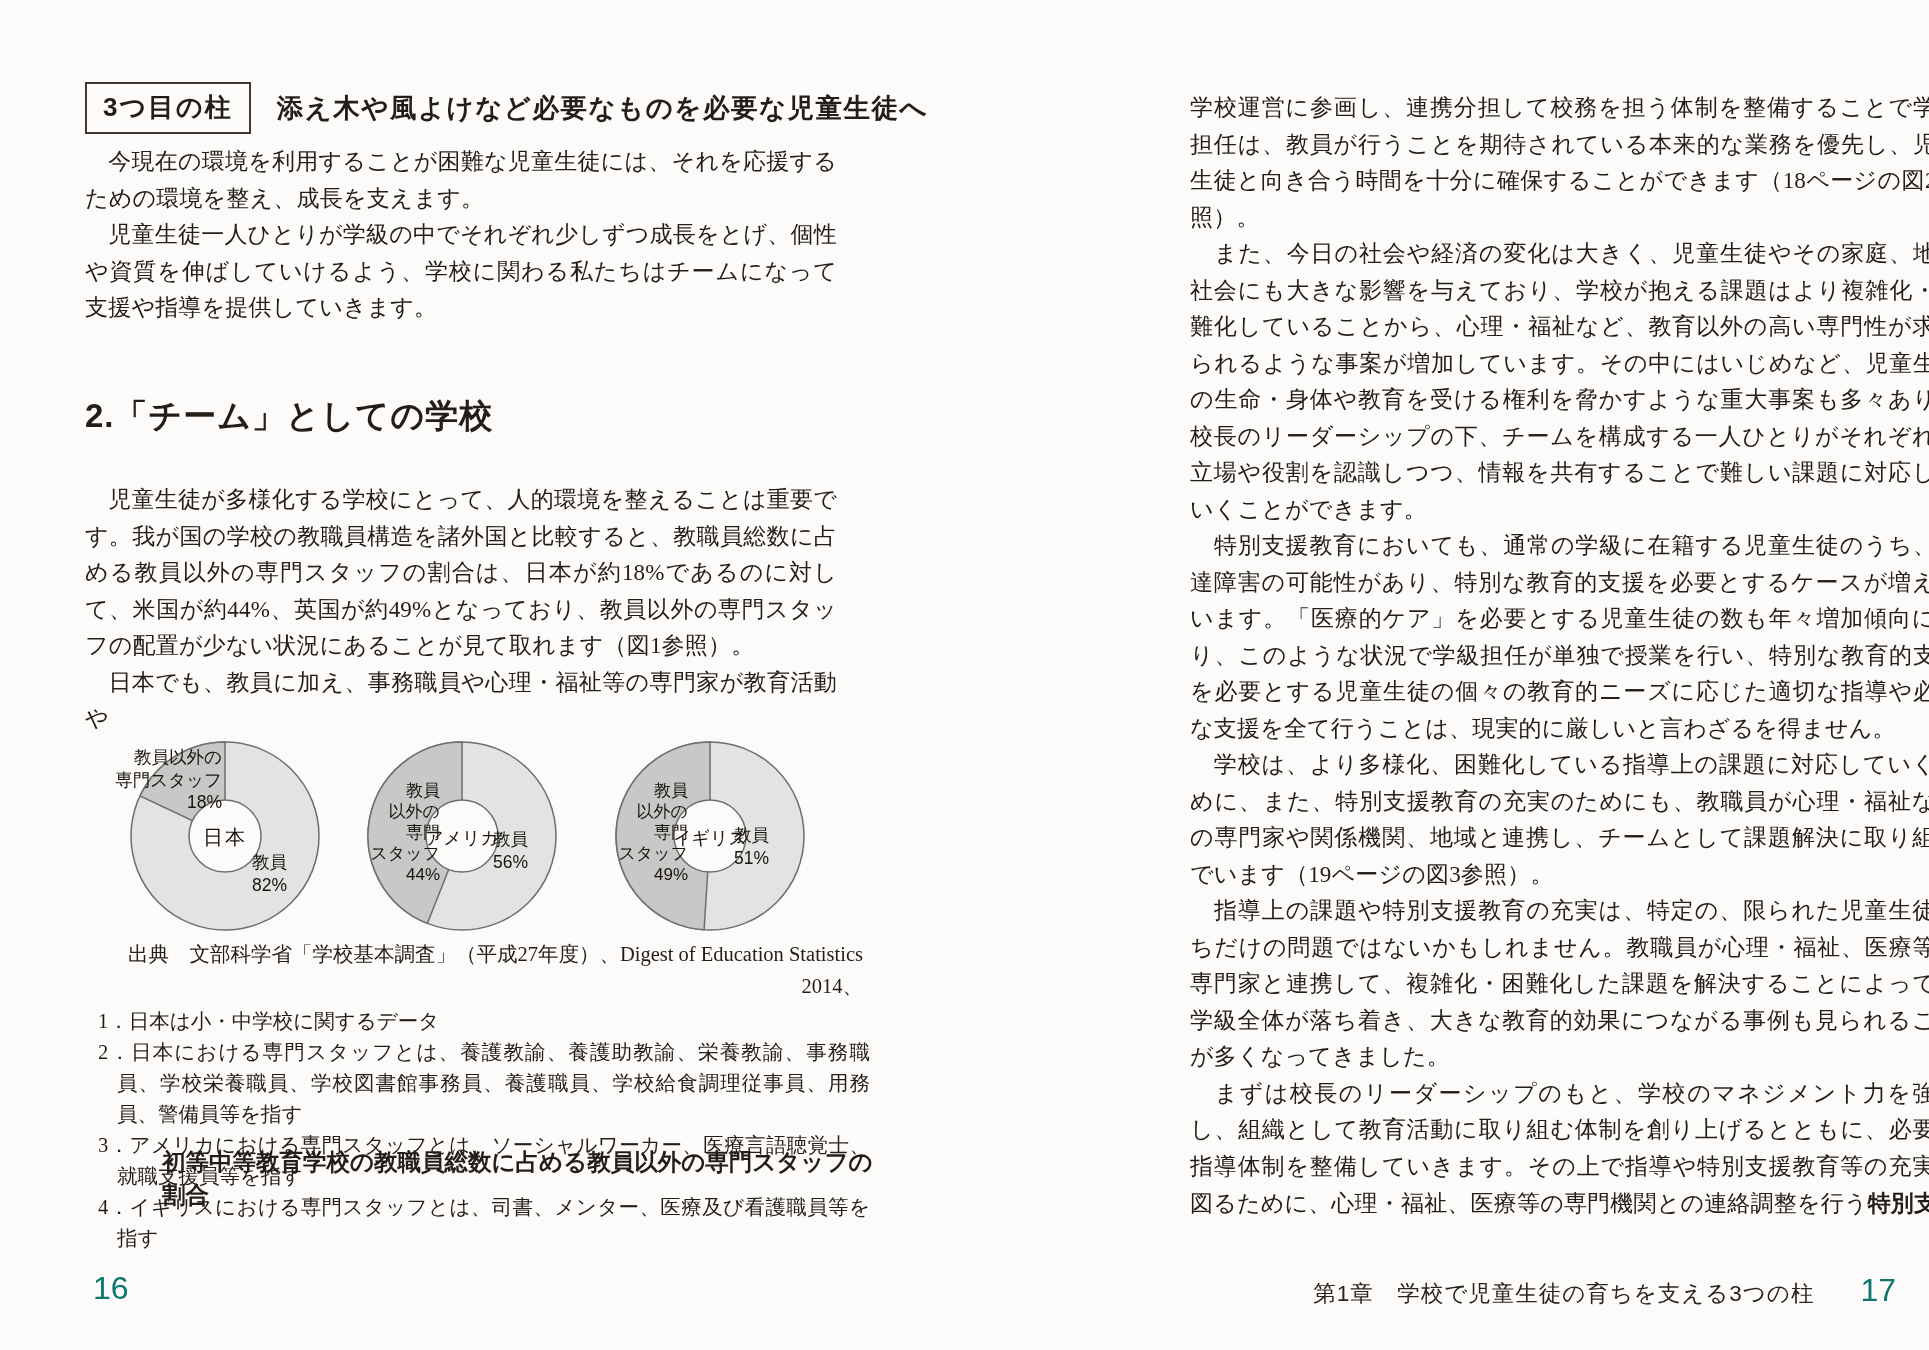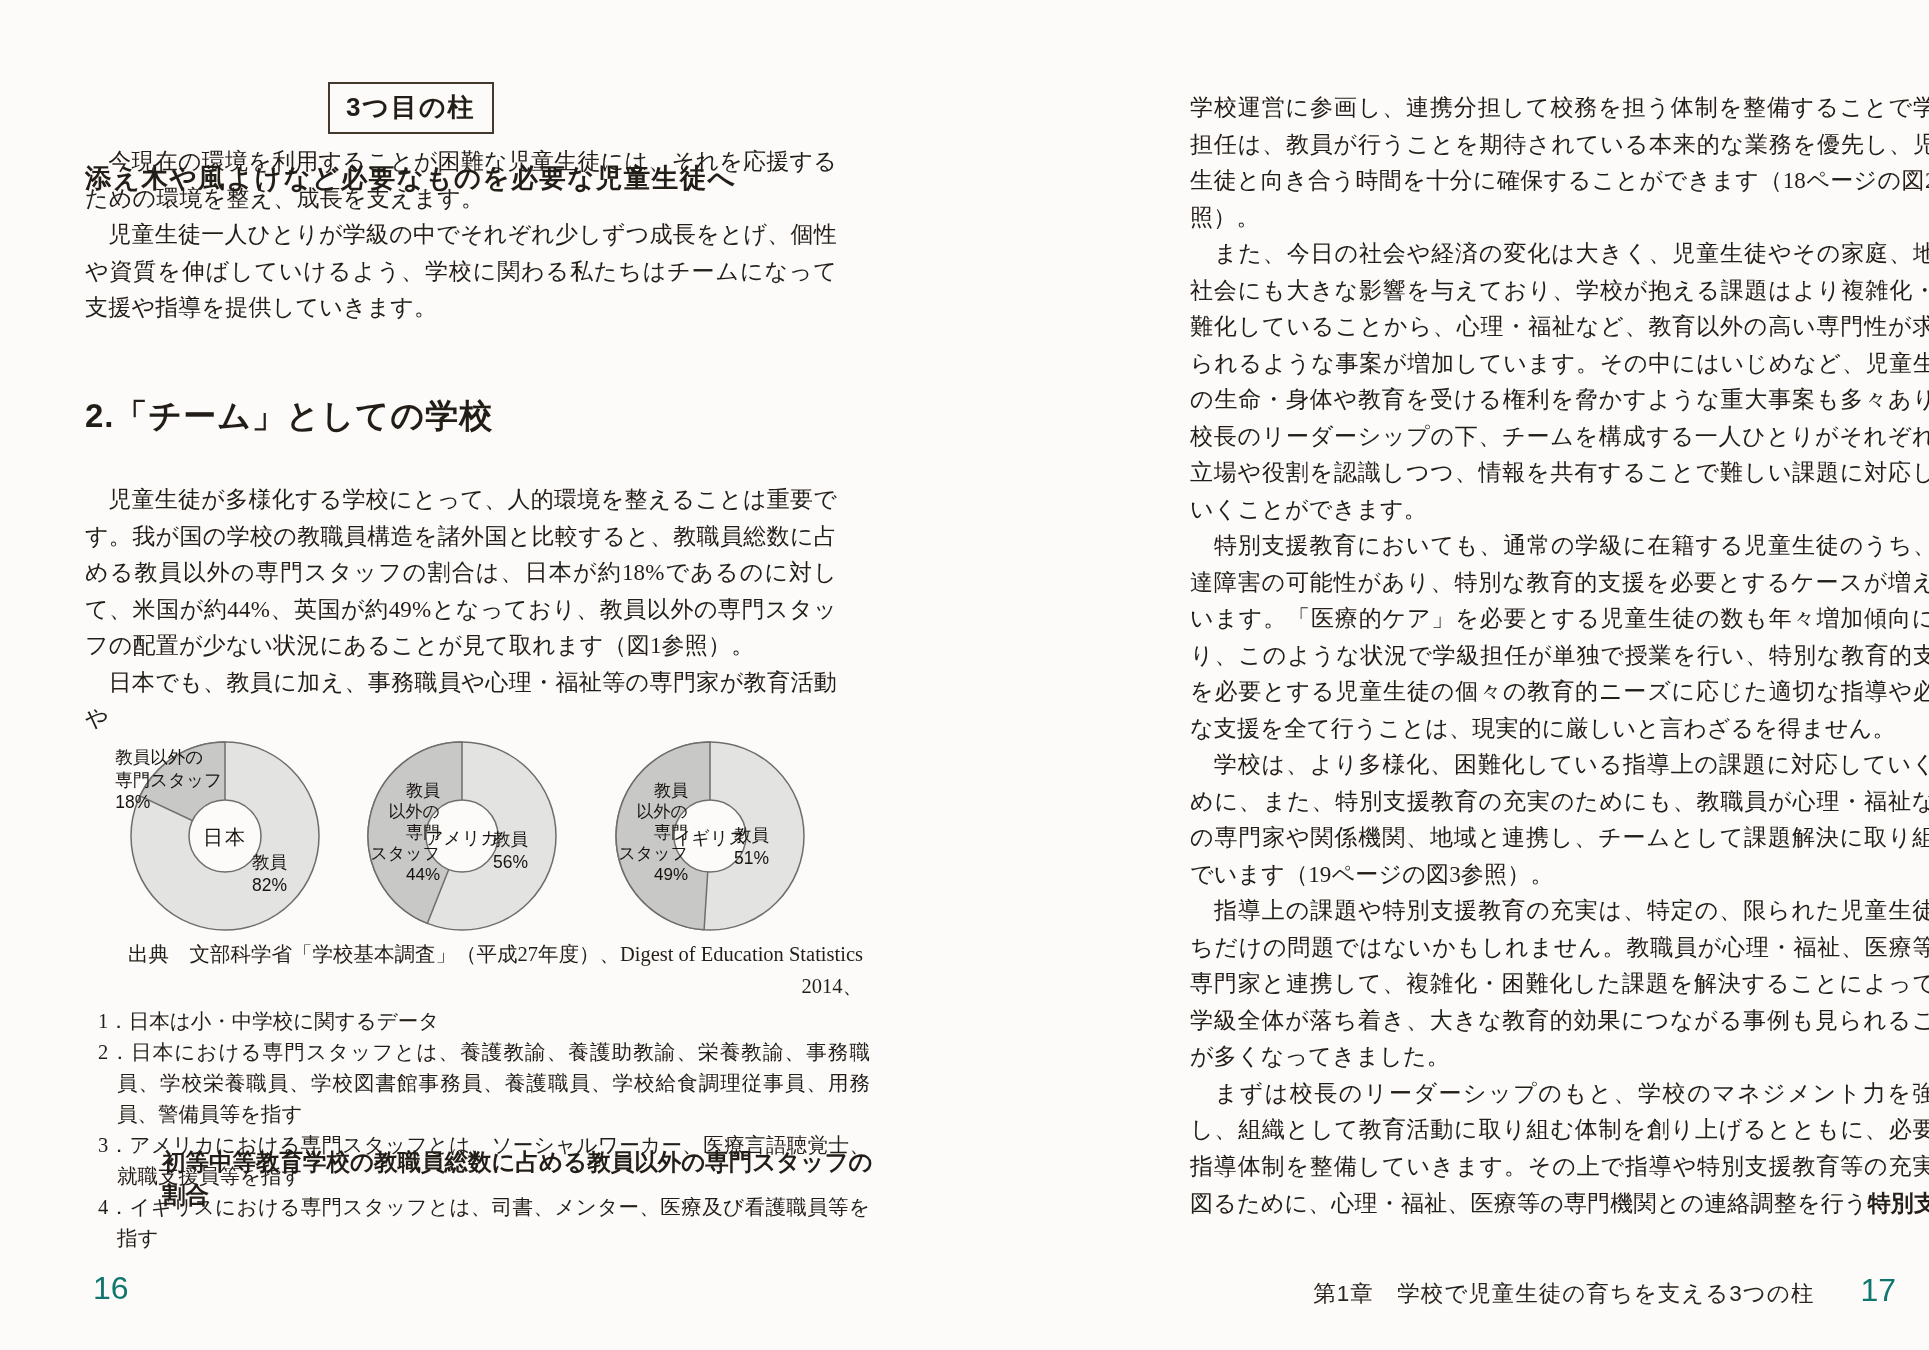--- a/index.html
+++ b/index.html
@@ -10,37 +10,37 @@
   html,body{margin:0;padding:0;}
   body{background:#e8e6e2;}
   .spread{
     position:relative;width:1929px;height:1350px;background:#fcfbf9;
     color:var(--ink);font-family:var(--serif);overflow:hidden;
   }
   .abs{position:absolute;}
   p{margin:0;}
   .jtext{font-size:23px;line-height:36.5px;text-align:justify;letter-spacing:.2px;}
   
-  .pillar-row{left:85px;top:82px;display:flex;align-items:center;gap:26px;font-family:var(--gothic);flex-direction:column;}
+  .pillar-row{left:85px;top:82px;display:flex;align-items:center;gap:26px;font-family:var(--gothic);}
   .pillar-box{
     border:2.5px solid #43392f;padding:6px 16px 7px;font-size:26px;font-weight:700;
     letter-spacing:2px;white-space:nowrap;
   }
   .pillar-heading{margin:0;font-size:26.5px;font-weight:700;letter-spacing:1.5px;white-space:nowrap;}
   
   .lead{left:85px;top:144px;width:752px;}
   .section-heading{left:85px;top:394px;margin:0;font-family:var(--gothic);font-size:33px;font-weight:700;letter-spacing:1px;}
   .lbody{left:85px;top:482px;width:752px;}
   
   .charts-fig{left:85px;top:733px;width:780px;height:212px;margin:0;}
   .chart{position:absolute;top:0;width:250px;height:210px;}
   .chart.c0{left:15px}.chart.c1{left:252px}.chart.c2{left:500px}
   .svg-holder{position:absolute;inset:0;}
   .lbl{position:absolute;font-family:var(--gothic);color:#18130f;white-space:pre-line;}
-  .c0 .staff{top:13px;right:128px;font-size:17.5px;line-height:22.5px;}
+  .c0 .staff{top:13px;right:128px;text-align:right;font-size:17.5px;line-height:22.5px;}
   .c0 .center{left:0;right:0;top:91px;text-align:center;font-size:20px;letter-spacing:2px;}
   .c0 .teacher{left:152px;top:118px;font-size:17.5px;line-height:22.5px;}
   .c1 .staff,.c2 .staff{top:47px;right:147px;text-align:right;font-size:17px;line-height:21px;}
   .c1 .center,.c2 .center{left:0;right:0;top:93px;text-align:center;font-size:18px;white-space:nowrap;}
   .c1 .teacher{left:156px;top:95px;font-size:17.5px;line-height:22.5px;}
   .c2 .teacher{left:149px;top:91px;font-size:17.5px;line-height:22.5px;}
   
   .source{left:85px;top:938px;width:778px;text-align:right;font-size:20.5px;line-height:32px;}
   .source span{display:block;}
   .notes{left:98px;top:1006px;width:772px;font-size:20.5px;line-height:31px;}

